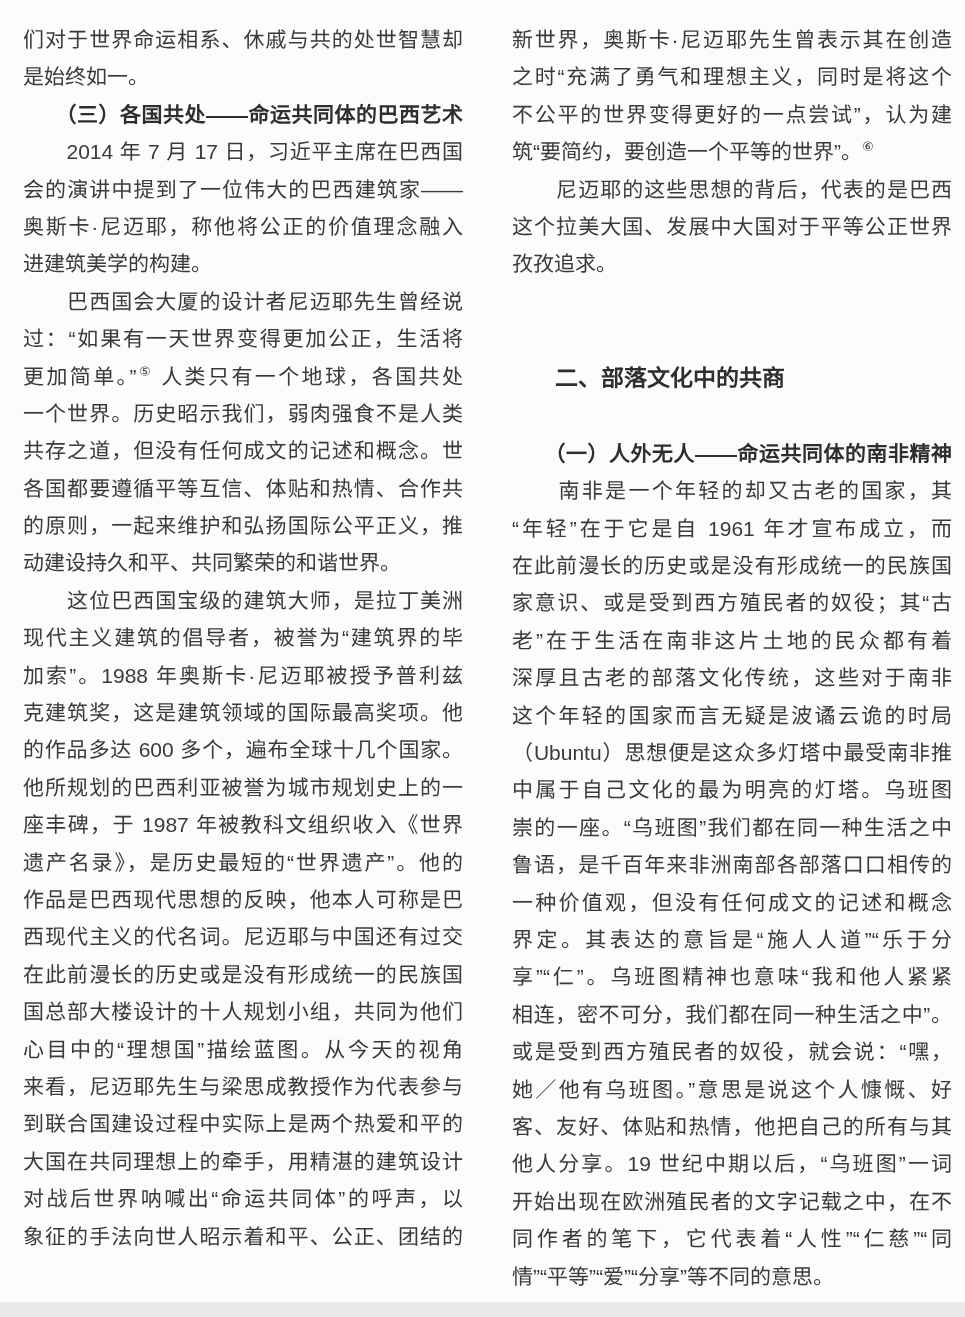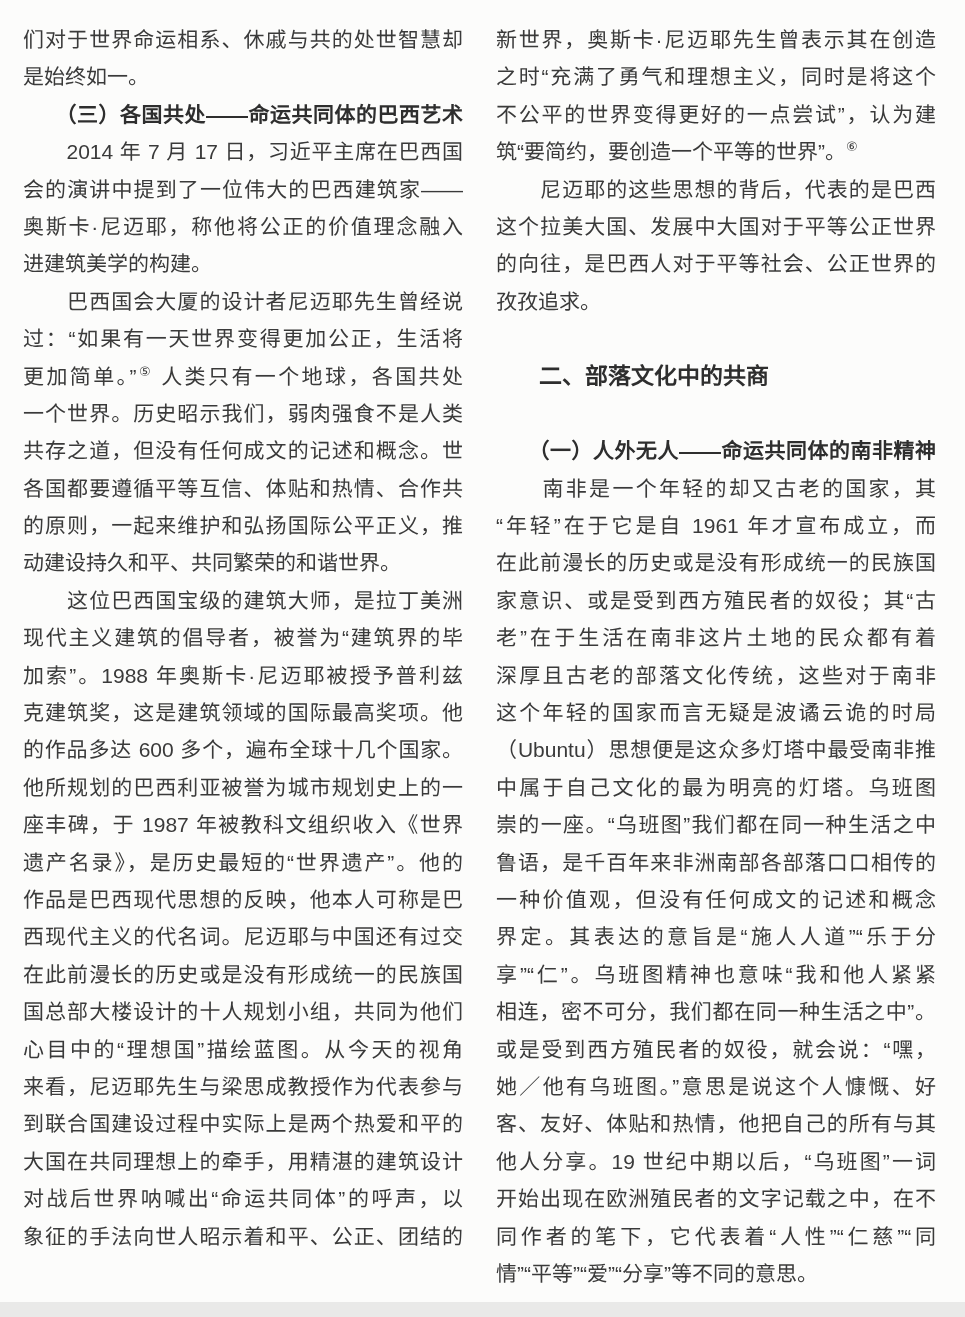--- a/index.html
+++ b/index.html
@@ -10,21 +10,21 @@
   }
   .page {
     position: relative;
     width: 965px; height: 1317px;
     background: #fcfcfb;
     overflow: hidden;
     color: #3a3a3a;
   }
   .columns {
     display: flex;
-    gap: 33px;
+    gap: 49px;
     padding: 21px 0 0 23px;
   }
   .col { width: 440px; }
   .row {
     height: 37.4px;
     line-height: 37.4px;
     font-size: 21px;
     overflow: hidden;
   }
   .row.j {
@@ -35,20 +35,21 @@
     font-weight: 700;
     color: #2e2e2e;
   }
   .row.section {
     font-weight: 700;
     font-size: 23px;
     padding-left: 43px;
     color: #2e2e2e;
     text-align: left;
     text-align-last: left;
+    margin-top: 40px;
   }
   .row.blank { }
   sup.fn {
     font-size: 13px;
     vertical-align: super;
     line-height: 0;
     letter-spacing: 0;
   }
   .bottom-strip {
     position: absolute;
@@ -97,21 +98,20 @@
         <div class="row body j">对战后世界呐喊出“命运共同体”的呼声，以</div>
         <div class="row body j">象征的手法向世人昭示着和平、公正、团结的</div>
       </div>
     <div class="col">
         <div class="row body j">新世界，奥斯卡·尼迈耶先生曾表示其在创造</div>
         <div class="row body j">之时“充满了勇气和理想主义，同时是将这个</div>
         <div class="row body j">不公平的世界变得更好的一点尝试”，认为建</div>
         <div class="row body">筑“要简约，要创造一个平等的世界”。<sup class="fn">⑥</sup></div>
         <div class="row body j">　　尼迈耶的这些思想的背后，代表的是巴西</div>
         <div class="row body j">这个拉美大国、发展中大国对于平等公正世界</div>
-        <div class="row body j">的向往，是巴西人对于平等社会、公正世界的</div>
         <div class="row body">孜孜追求。</div>
         <div class="row blank">&nbsp;</div>
         <div class="row section">二、部落文化中的共商</div>
         <div class="row blank">&nbsp;</div>
         <div class="row subheading j">　　（一）人外无人——命运共同体的南非精神</div>
         <div class="row body j">　　南非是一个年轻的却又古老的国家，其</div>
         <div class="row body j">“年轻”在于它是自 1961 年才宣布成立，而</div>
         <div class="row body j">在此前漫长的历史或是没有形成统一的民族国</div>
         <div class="row body j">家意识、或是受到西方殖民者的奴役；其“古</div>
         <div class="row body j">老”在于生活在南非这片土地的民众都有着</div>

